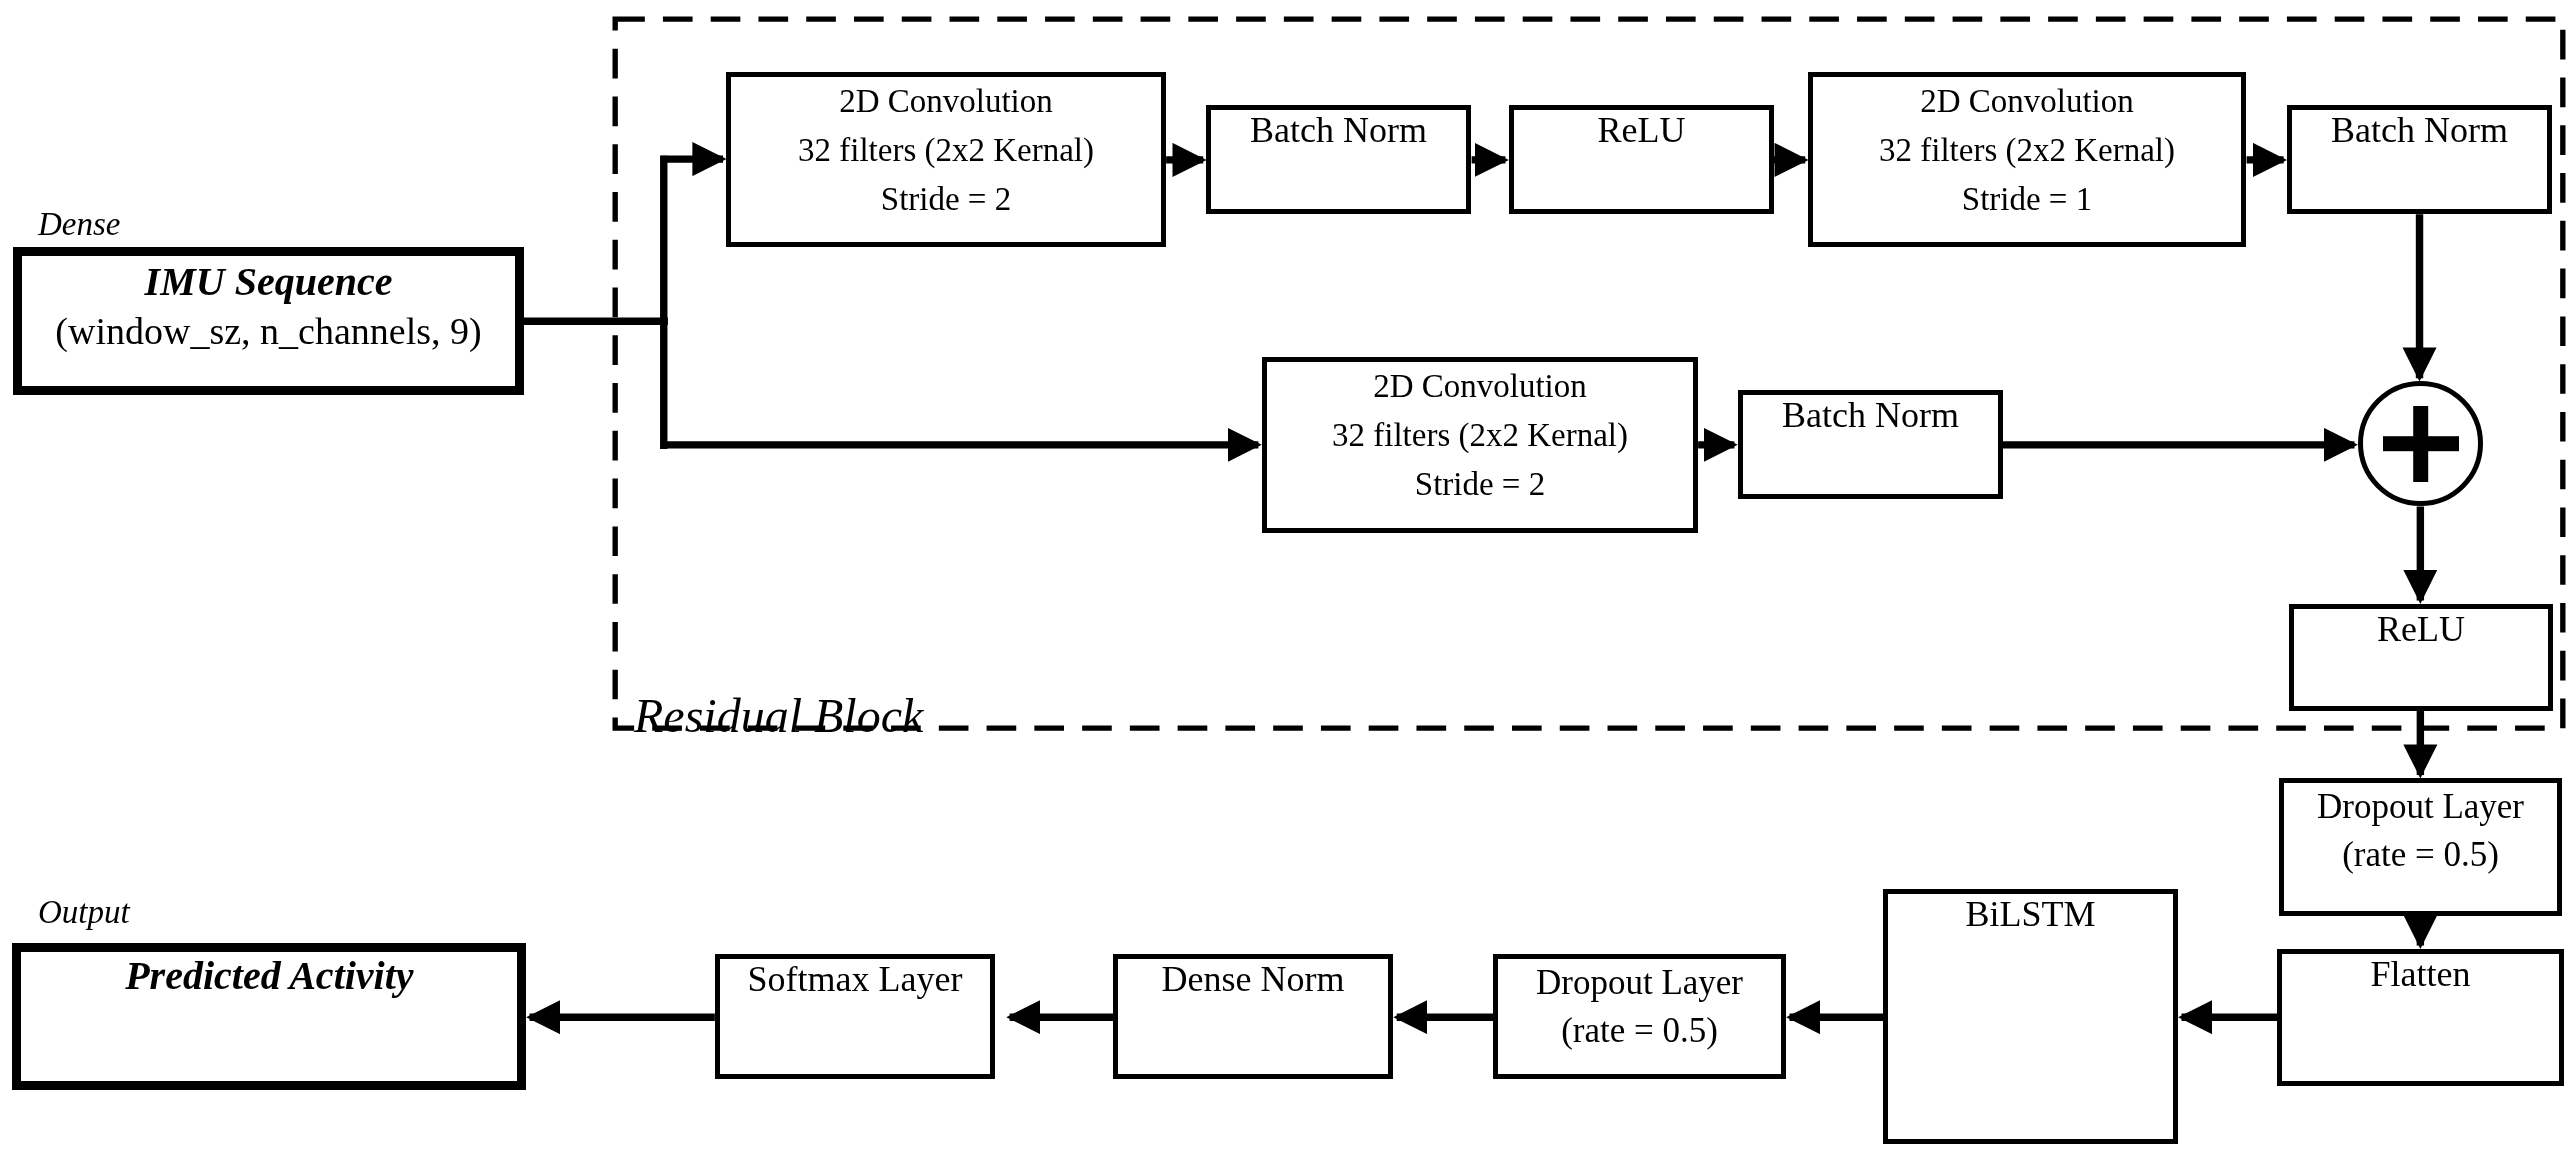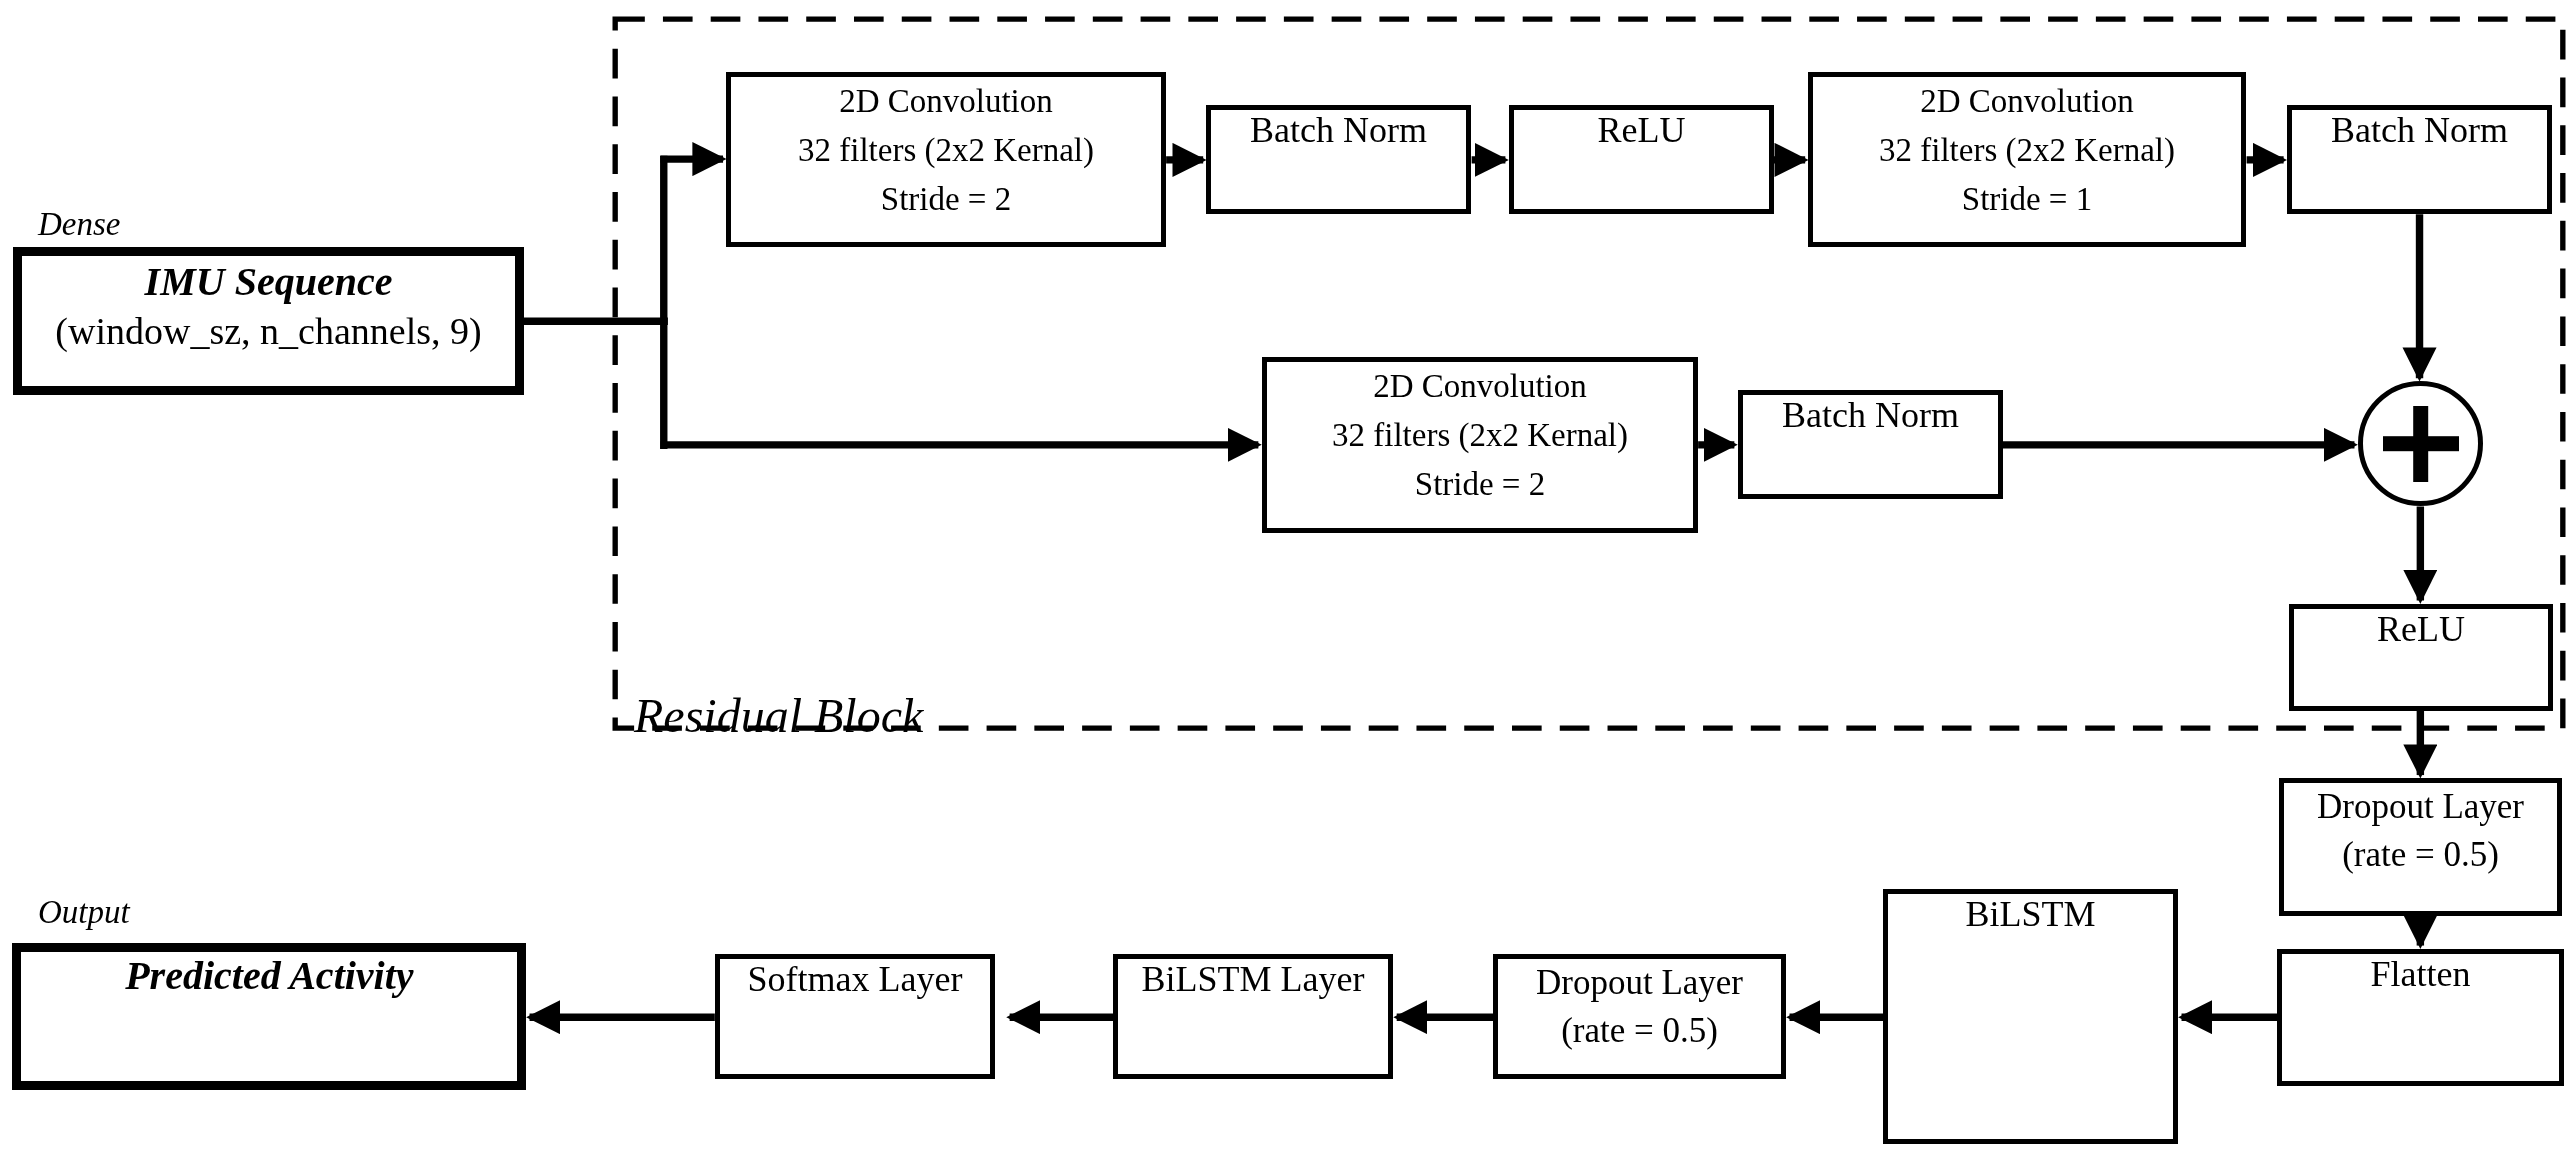--- a/index.html
+++ b/index.html
@@ -170,21 +170,21 @@
   <div class="box" style="left:1883px; top:889px; width:295px; height:255px;">
     <span class="one-line">BiLSTM</span>
   </div>
 
   <div class="box" style="left:1493px; top:954px; width:293px; height:125px;">
     <span class="two-line">Dropout Layer</span>
     <span class="two-line">(rate = 0.5)</span>
   </div>
 
   <div class="box" style="left:1113px; top:954px; width:280px; height:125px;">
-    <span class="one-line">BiLSTM Layer</span>
+    <span class="one-line">Dense Norm</span>
   </div>
 
   <div class="box" style="left:715px; top:954px; width:280px; height:125px;">
     <span class="one-line">Softmax Layer</span>
   </div>
 
   <div class="corner-label" style="left:38px; top:894px;">Output</div>
 
   <div class="box heavy" style="left:12.4px; top:943px; width:514px; height:147px;">
     <span class="pred-title">Predicted Activity</span>

